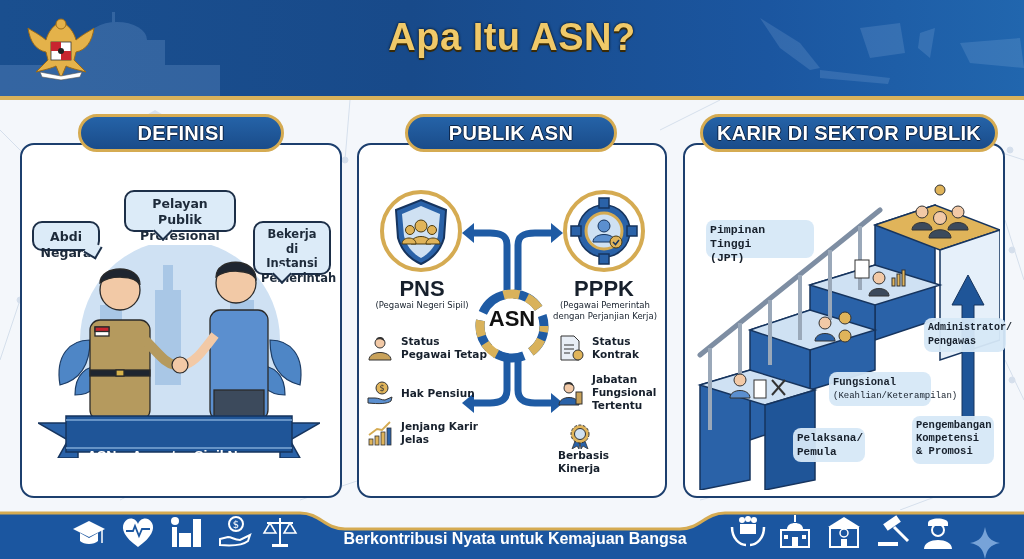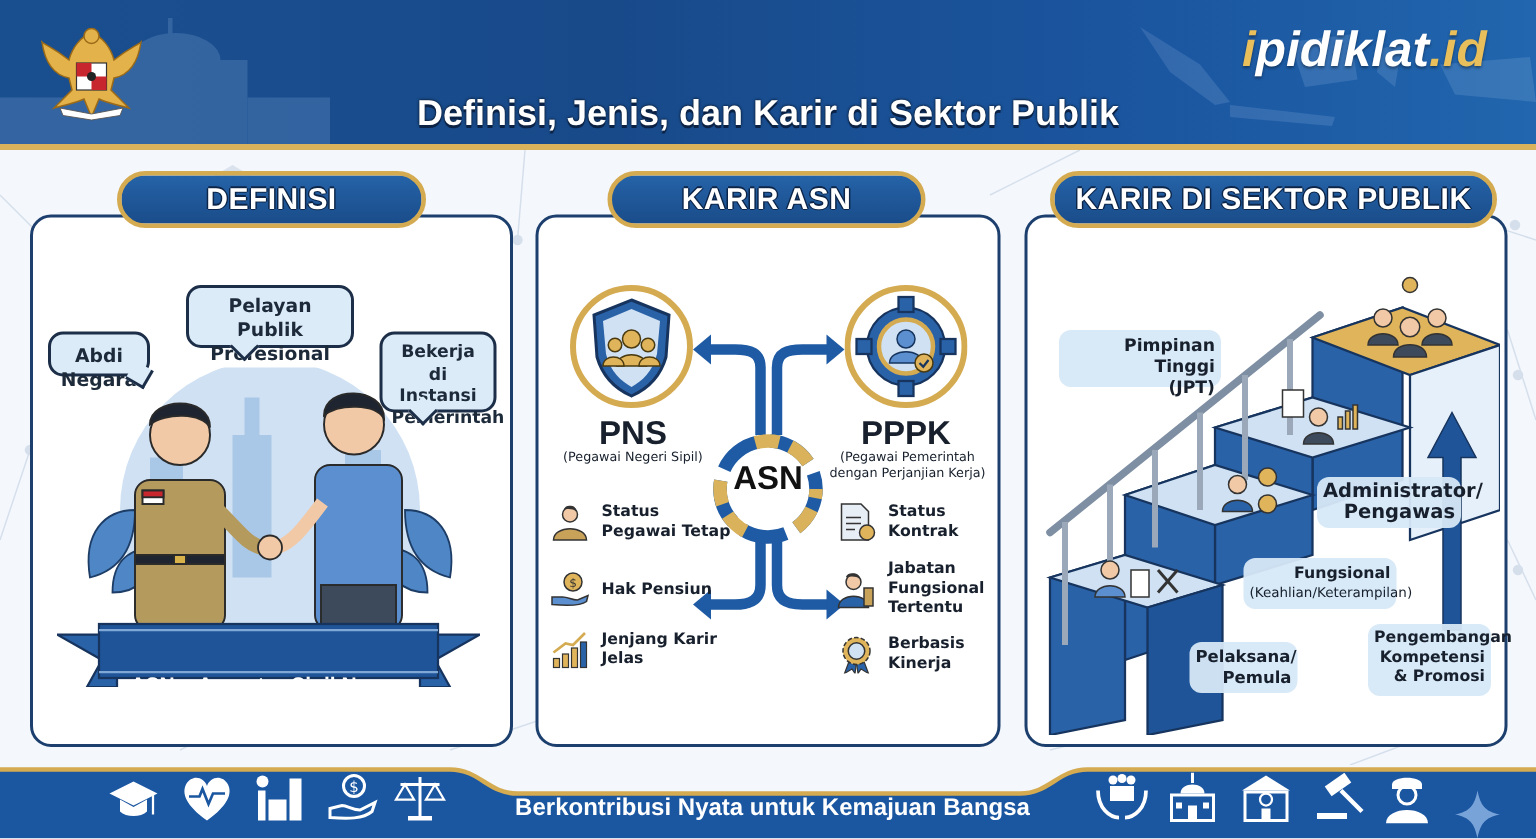--- a/index.html
+++ b/index.html
@@ -113,26 +113,27 @@
     position: absolute; left: 474px; top: 306px; width: 76px; text-align: center;
     font-family: "Liberation Sans", sans-serif; font-weight: 700; font-size: 22px; color: #111;
     z-index: 4;
   }
   .arrows { position: absolute; left: 460px; top: 215px; z-index: 2; }
 
   
   .stairs { position: absolute; left: 690px; top: 180px; z-index: 2; }
   .lvl {
     position: absolute; background: rgba(214, 232, 247, 0.95); border-radius: 8px;
-    text-align: right; font-weight: 700; color: #17202c; z-index: 3; font-size: 11px; line-height: 14px;
+    text-align: left; font-weight: 700; color: #17202c; z-index: 3; font-size: 11px; line-height: 14px;
     padding: 3px 4px;
+    font-family: Liberation Mono, monospace;
   }
   .lvl small { font-weight: 400; font-size: 9px; display: block; }
   .l1 { left: 706px; top: 220px; width: 108px; height: 38px; font-size: 11.5px; }
-  .l2 { left: 878px; top: 318px; width: 96px; height: 34px; font-size: 13px; }
+  .l2 { left: 924px; top: 318px; width: 82px; height: 34px; font-size: 10px; }
   .l3 { left: 829px; top: 372px; width: 102px; height: 34px; font-size: 10.5px; }
   .l4 { left: 793px; top: 428px; width: 72px; height: 34px; font-size: 11px; }
   .l5 { left: 912px; top: 416px; width: 82px; height: 48px; font-size: 10.5px; line-height: 13px; }
 
   
   .footer {
     position: absolute; left: 0; top: 505px; width: 1024px; height: 54px; z-index: 2;
   }
   .footer-svg { position: absolute; left: 0; top: 0; }
   .footer-text {
@@ -200,30 +201,29 @@
     <g>
       <path d="M35,10 C28,12 22,20 20,28 C10,20 4,18 2,16 C4,30 10,38 20,40 L22,48 C18,52 14,56 10,60 C18,58 26,56 30,54 L35,66 L40,54 C44,56 52,58 60,60 C56,56 52,52 48,48 L50,40 C60,38 66,30 68,16 C66,18 60,20 50,28 C48,20 42,12 35,10 Z" fill="#e4b24a" stroke="#9a6a18" stroke-width="1"></path>
       <circle cx="35" cy="12" r="5" fill="#e4b24a" stroke="#9a6a18"></circle>
       <rect x="25" y="30" width="20" height="18" fill="#ffffff" stroke="#333" stroke-width="0.8"></rect>
       <rect x="25" y="30" width="10" height="9" fill="#c8262f"></rect>
       <rect x="35" y="39" width="10" height="9" fill="#c8262f"></rect>
       <circle cx="35" cy="39" r="3" fill="#222"></circle>
       <path d="M14,60 L35,64 L56,60 L54,65 L35,68 L16,65 Z" fill="#ffffff" stroke="#555" stroke-width="0.6"></path>
     </g>
   </svg>
-  <div class="subtitle">Definisi, Jenis, dan Karir di Sektor Publik</div>
-  <div class="logo"><span class="i">i</span><span>pidiklat</span><span class="id">.id</span></div>
+  <div class="title">Apa Itu ASN?</div>
 </div>
 
 <div class="panel p1"></div>
 <div class="panel p2"></div>
 <div class="panel p3"></div>
 
 <div class="pill pill1">DEFINISI</div>
-<div class="pill pill2">KARIR ASN</div>
+<div class="pill pill2">PUBLIK ASN</div>
 <div class="pill pill3">KARIR DI SEKTOR PUBLIK</div>
 
 <svg class="scene" width="260" height="175" viewBox="0 0 260 175">
 
   <circle cx="130" cy="95" r="100" fill="#cfe1f3"></circle>
   <g fill="#a9c7e6">
     <rect x="50" y="60" width="22" height="80"></rect>
       <rect x="105" y="45" width="26" height="95"></rect>
     <rect x="113" y="20" width="10" height="25"></rect>
       <rect x="180" y="55" width="24" height="85"></rect>
@@ -395,21 +395,21 @@
     <path d="M6,5 C6,1 16,1 15,6 C13,4 9,4 6,5 Z" fill="#333"></path>
     <path d="M1,25 C1,15 21,15 21,25 Z" fill="#2a62a8" stroke="#333"></path>
     <rect x="18" y="12" width="6" height="12" fill="#c9a25a" stroke="#333"></rect>
   </svg>
   <div class="tx">
       <div>Jabatan</div>
       <div>Fungsional</div>
       <div>Tertentu</div>
     </div>
 </div>
-<div class="feat" style="left:558px;top:423px;">
+<div class="feat" style="left:558px;top:423px;flex-direction:column;">
   <svg class="ic" viewBox="0 0 26 26">
     <path d="M8,18 L5,26 L10,23 L12,26 L13,19 Z" fill="#2a62a8" stroke="#333" stroke-width="0.8"></path>
     <path d="M18,18 L21,26 L16,23 L14,26 L13,19 Z" fill="#2a62a8" stroke="#333" stroke-width="0.8"></path>
     <circle cx="13" cy="11" r="9" fill="#e0b45a" stroke="#333" stroke-dasharray="3 1.5"></circle>
     <circle cx="13" cy="11" r="5.5" fill="#cfe1f3" stroke="#333"></circle>
   </svg>
   <div class="tx">
       <div>Berbasis</div>
       <div>Kinerja</div>
     </div>

